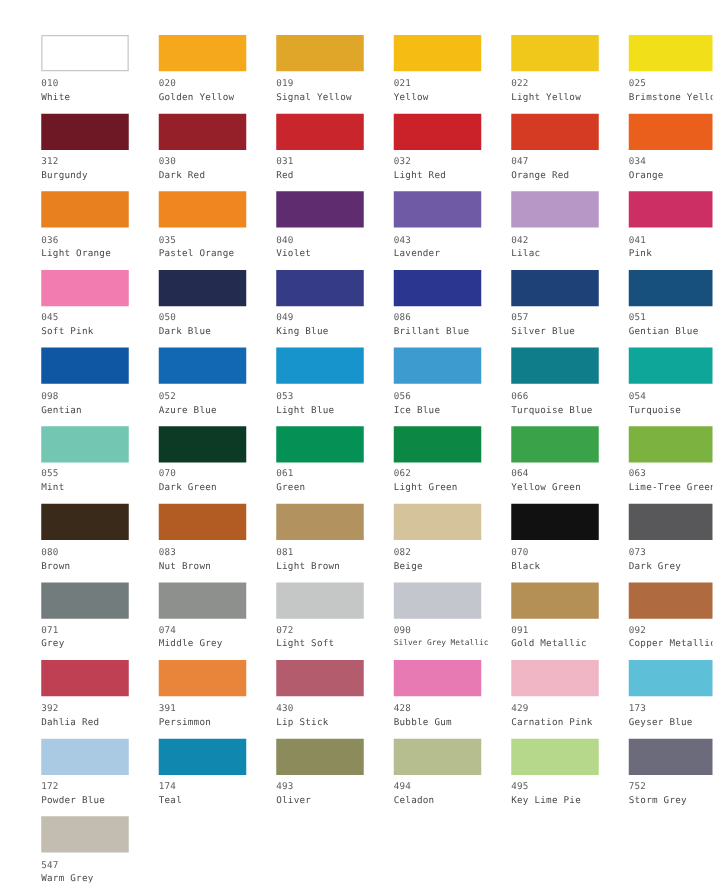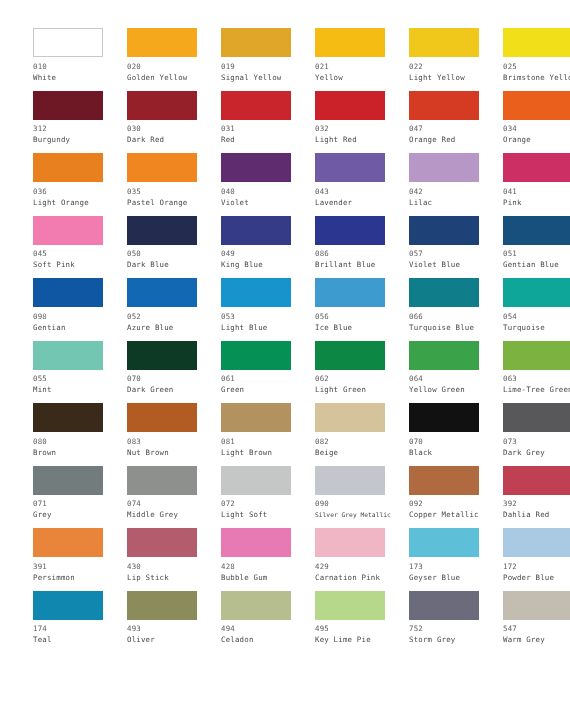--- a/index.html
+++ b/index.html
@@ -178,21 +178,21 @@
         <div class="swatch-name">King Blue</div>
       </div>
       <div class="swatch-cell">
         <div class="swatch-chip" style="background-color: rgb(43, 54, 144);"></div>
         <div class="swatch-code">086</div>
         <div class="swatch-name">Brillant Blue</div>
       </div>
       <div class="swatch-cell">
         <div class="swatch-chip" style="background-color: rgb(30, 66, 119);"></div>
         <div class="swatch-code">057</div>
-        <div class="swatch-name">Violet Blue</div>
+        <div class="swatch-name">Silver Blue</div>
       </div>
       <div class="swatch-cell">
         <div class="swatch-chip" style="background-color: rgb(24, 80, 125);"></div>
         <div class="swatch-code">051</div>
         <div class="swatch-name">Gentian Blue</div>
       </div>
       <div class="swatch-cell">
         <div class="swatch-chip" style="background-color: rgb(15, 87, 163);"></div>
         <div class="swatch-code">098</div>
         <div class="swatch-name">Gentian</div>
@@ -294,20 +294,25 @@
       </div>
       <div class="swatch-cell">
         <div class="swatch-chip" style="background-color: rgb(197, 199, 199);"></div>
         <div class="swatch-code">072</div>
         <div class="swatch-name">Light Soft</div>
       </div>
       <div class="swatch-cell">
         <div class="swatch-chip" style="background-color: rgb(195, 198, 204);"></div>
         <div class="swatch-code">090</div>
         <div class="swatch-name tiny">Silver Grey Metallic</div>
+      </div>
+      <div class="swatch-cell">
+        <div class="swatch-chip" style="background-color: rgb(180, 144, 87);"></div>
+        <div class="swatch-code">091</div>
+        <div class="swatch-name">Gold Metallic</div>
       </div>
       <div class="swatch-cell">
         <div class="swatch-chip" style="background-color: rgb(176, 106, 63);"></div>
         <div class="swatch-code">092</div>
         <div class="swatch-name">Copper Metallic</div>
       </div>
       <div class="swatch-cell">
         <div class="swatch-chip" style="background-color: rgb(192, 64, 83);"></div>
         <div class="swatch-code">392</div>
         <div class="swatch-name">Dahlia Red</div>

